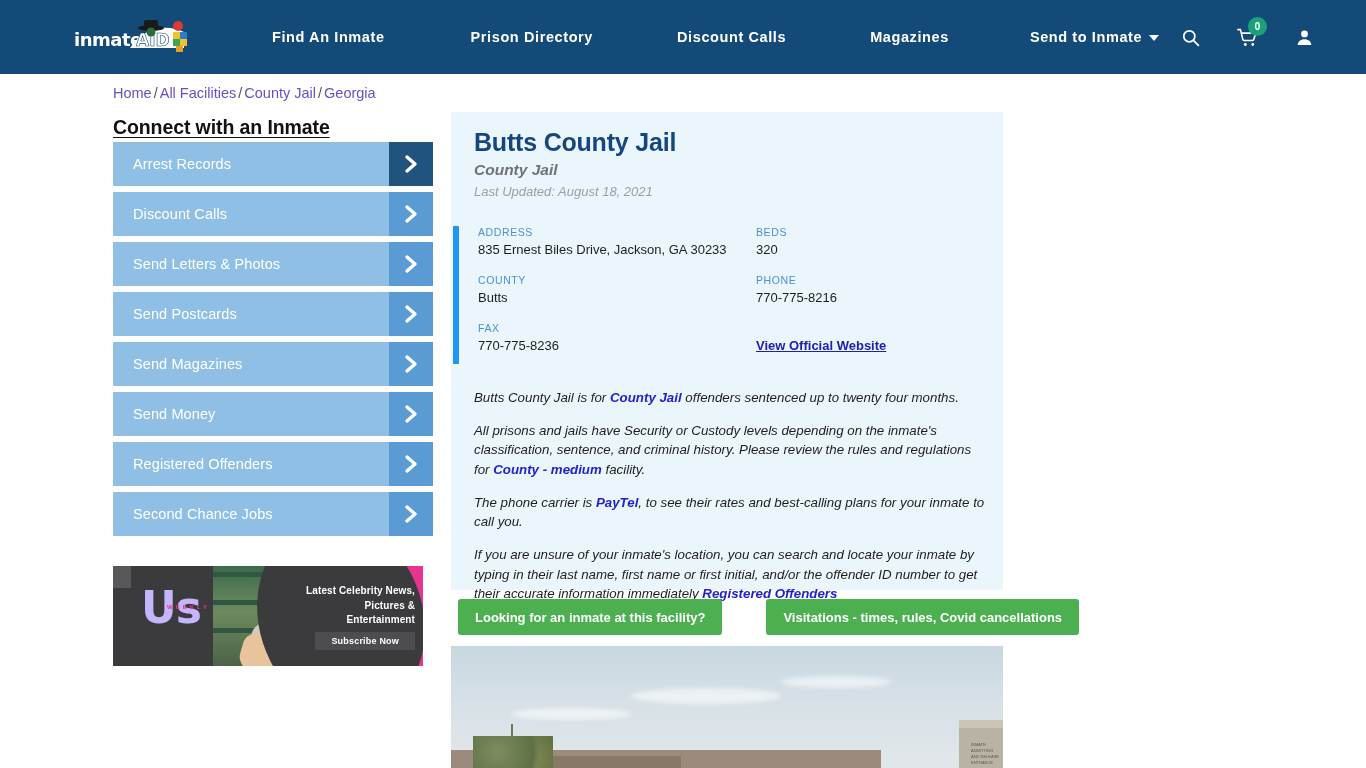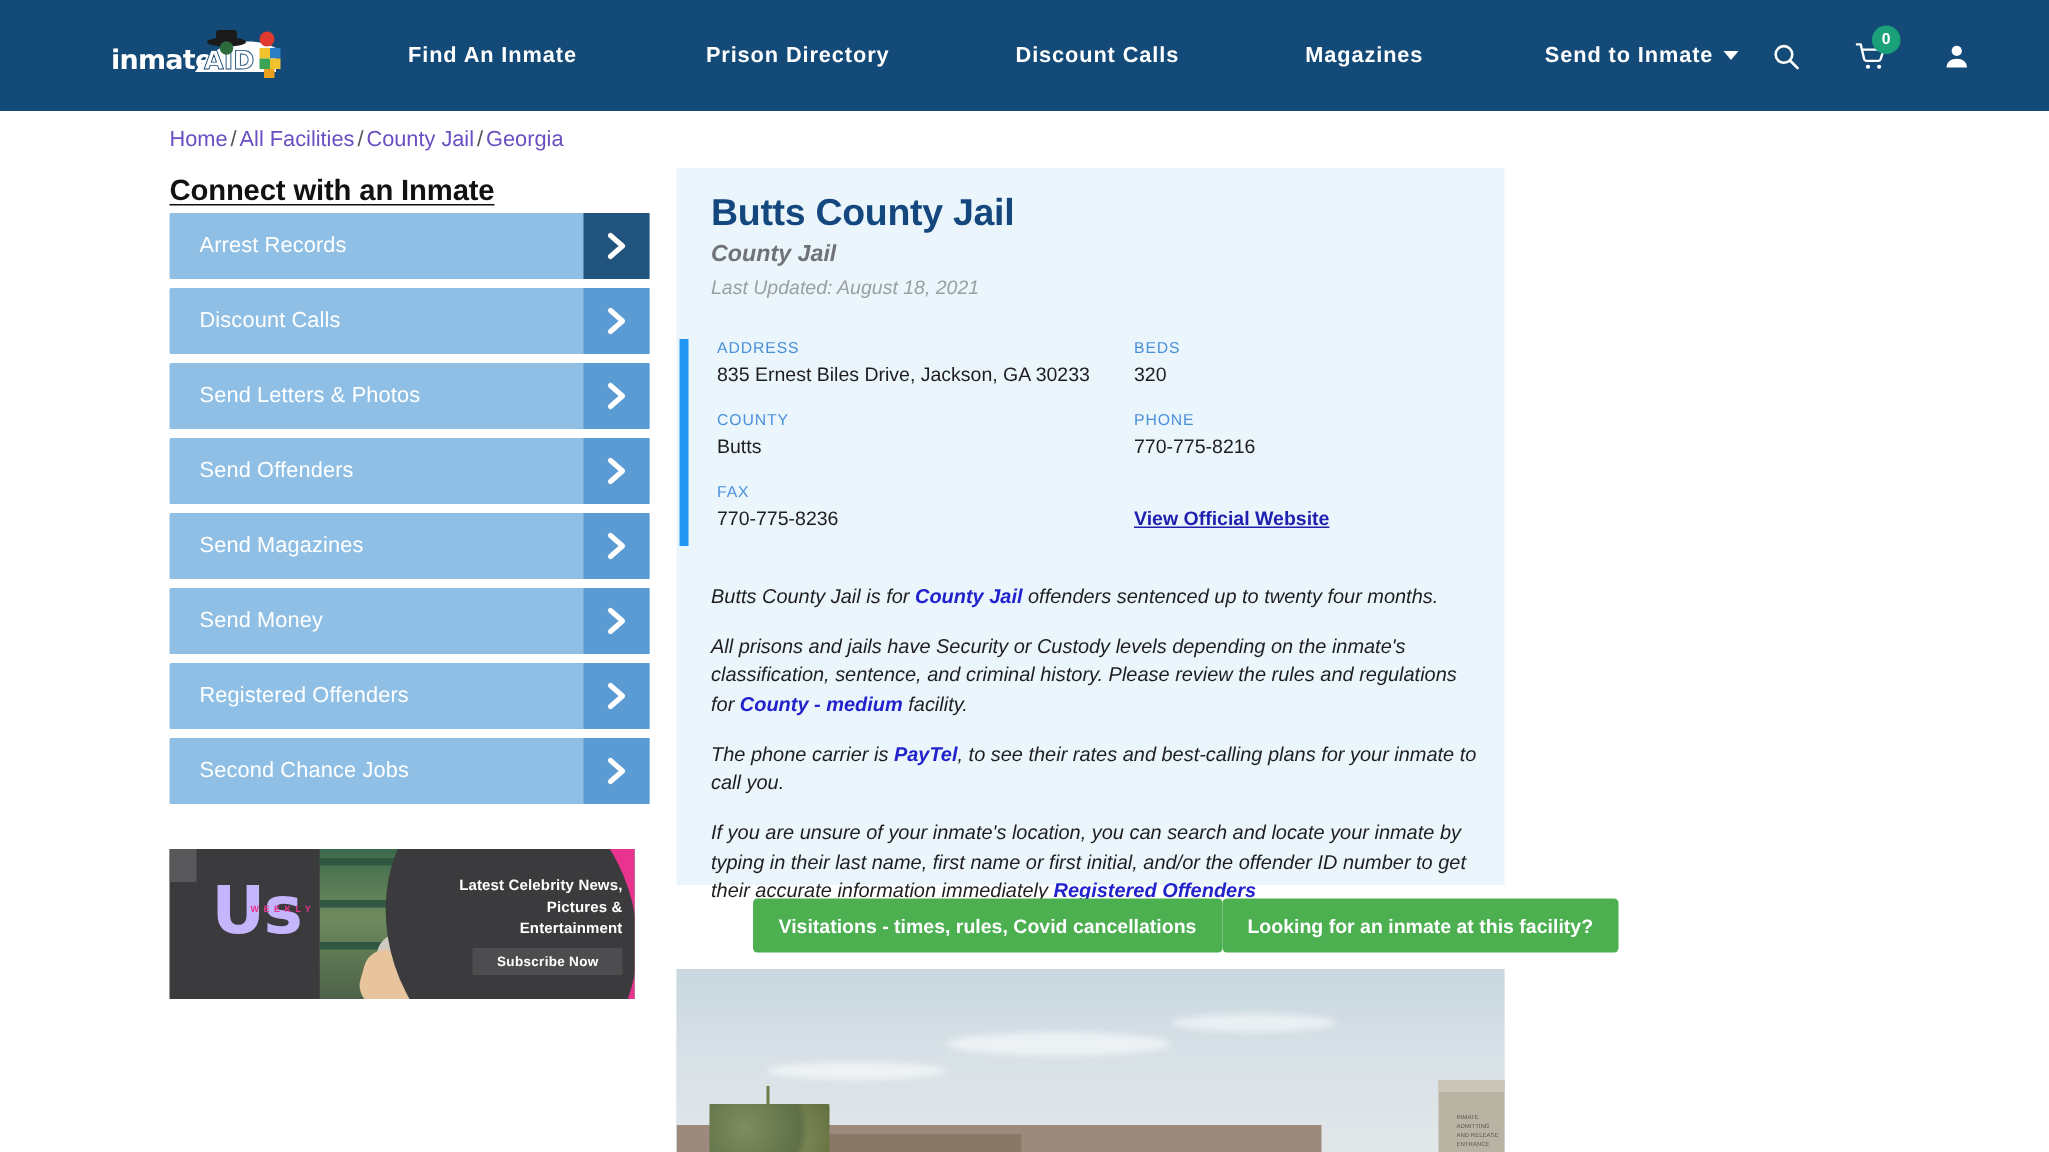--- a/index.html
+++ b/index.html
@@ -343,21 +343,21 @@
   </div>
   <div class="side-btn">
     <span class="lbl">Send Letters &amp; Photos</span>
     <span class="chev">
       <svg width="17" height="22" viewBox="0 0 17 22" fill="none" stroke="#ffffff" stroke-width="3.4" stroke-linecap="round" stroke-linejoin="round">
           <polyline points="4,4 12,11 4,18"></polyline>
         </svg>
     </span>
   </div>
   <div class="side-btn">
-    <span class="lbl">Send Offenders</span>
+    <span class="lbl">Send Postcards</span>
     <span class="chev">
       <svg width="17" height="22" viewBox="0 0 17 22" fill="none" stroke="#ffffff" stroke-width="3.4" stroke-linecap="round" stroke-linejoin="round">
           <polyline points="4,4 12,11 4,18"></polyline>
         </svg>
     </span>
   </div>
   <div class="side-btn">
     <span class="lbl">Send Magazines</span>
     <span class="chev">
       <svg width="17" height="22" viewBox="0 0 17 22" fill="none" stroke="#ffffff" stroke-width="3.4" stroke-linecap="round" stroke-linejoin="round">
@@ -463,22 +463,22 @@
   <div class="para-wrap">
     <div class="para"><span>Butts County Jail is for </span><a>County Jail</a><span> offenders sentenced up to twenty four months.</span></div>
     <div class="para"><span>All prisons and jails have Security or Custody levels depending on the inmate's classification, sentence, and criminal history. Please review the rules and regulations for </span><a>County - medium</a><span> facility.</span></div>
     <div class="para"><span>The phone carrier is </span><a>PayTel</a><span>, to see their rates and best-calling plans for your inmate to call you.</span></div>
     <div class="para"><span>If you are unsure of your inmate's location, you can search and locate your inmate by typing in their last name, first name or first initial, and/or the offender ID number to get their accurate information immediately </span><a>Registered Offenders</a></div>
   </div>
 
 </div>
 
 <div class="cta-row">
+  <div class="cta">Looking for an inmate at this facility?</div>
   <div class="cta second">Visitations - times, rules, Covid cancellations</div>
-  <div class="cta">Looking for an inmate at this facility?</div>
 </div>
 
 <div class="photo">
   <div class="sky"></div>
   <div class="cloud" style="left:180px;top:42px;width:150px;height:16px;"></div>
   <div class="cloud" style="left:60px;top:62px;width:120px;height:12px;"></div>
   <div class="cloud" style="left:330px;top:30px;width:110px;height:12px;"></div>
   <div class="bldg-far"></div>
   <div class="bldg-far2"></div>
   <div class="bldg-beige"></div>

